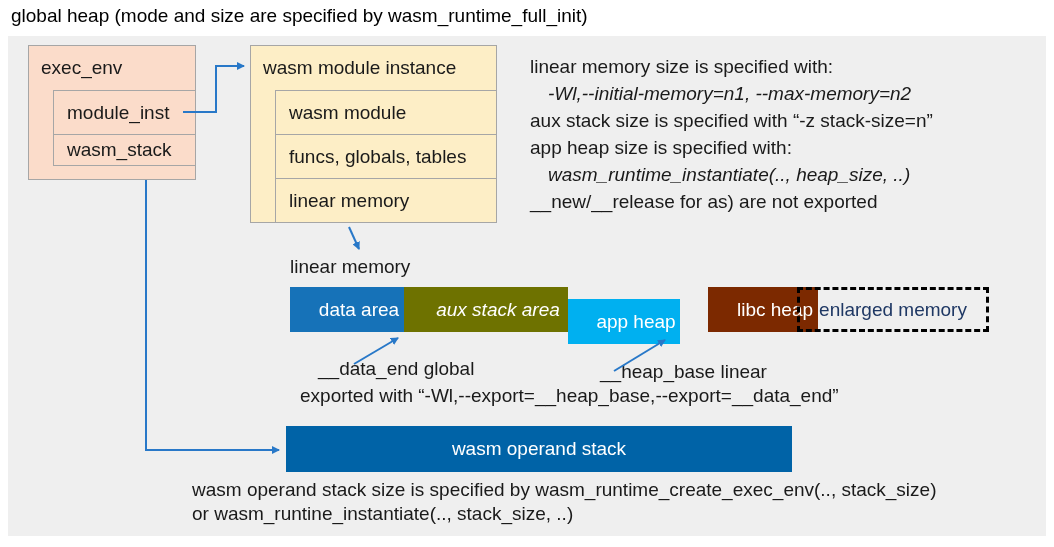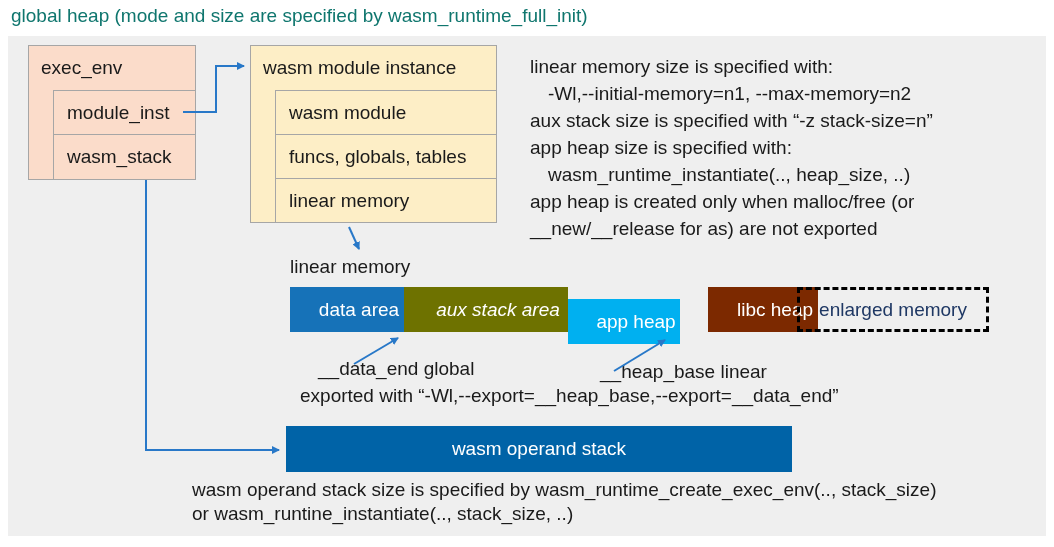--- a/index.html
+++ b/index.html
@@ -2,39 +2,39 @@
 <html><head>
 <meta charset="utf-8">
 <style>
   html,body{margin:0;padding:0;background:#ffffff;}
   #stage{
     position:relative;width:1054px;height:547px;background:#ffffff;overflow:hidden;
     font-family:"Liberation Sans", sans-serif;color:#1a1a1a;
   }
   .abs{position:absolute;box-sizing:border-box;}
   #panel{left:8px;top:36px;width:1038px;height:500px;background:#efefef;}
-  #title{left:11px;top:5px;font-size:19px;color:#0f766e;}
+  #title{left:11px;top:5px;font-size:19px;color:#000000;}
 
   
   .treebox{border:1px solid #a6a6a6;}
   .boxlabel{display:flex;align-items:center;padding-left:13px;font-size:19px;}
   #exec-outer{left:28px;top:45px;width:168px;height:135px;}
   #exec-header{left:28px;top:45px;width:168px;height:45px;}
   #exec-row0{left:53px;top:90px;width:143px;height:45px;text-align:center;}
-  #exec-row1{left:53px;top:134px;width:143px;height:46px;}
+  #exec-row1{left:53px;top:134px;width:143px;height:32px;}
   #mod-outer{left:250px;top:45px;width:247px;height:178px;}
   #mod-header{left:250px;top:45px;width:259px;height:45px;text-align:right;}
   #mod-row0{left:275px;top:90px;width:222px;height:45px;}
   #mod-row1{left:275px;top:134px;width:222px;height:45px;}
   #mod-row2{left:275px;top:178px;width:222px;height:45px;}
 
   
   #notes-top{left:530px;top:53px;width:520px;font-size:19px;line-height:27px;}
   #notes-top .line{white-space:nowrap;}
-  #notes-top .indent{padding-left:18px;}
+  #notes-top .indent{padding-left:18px;font-style:italic;}
 
   
   #lm-label{left:290px;top:256px;font-size:19px;}
   .seg{top:287px;height:45px;display:flex;align-items:center;justify-content:center;
        color:#ffffff;font-size:19px;white-space:nowrap;padding-left:24px;}
   #seg-0{left:290px;width:114px;}
   #seg-1{left:404px;width:164px;font-style:italic;}
   #seg-2{left:568px;width:112px;margin-top:12px;}
   #seg-3{left:680px;width:110px;margin-left:28px;}
   #seg-enlarged{left:797px;top:287px;width:192px;height:45px;border:3px dashed #000;
@@ -73,21 +73,20 @@
   <div id="mod-row0" class="abs treebox boxlabel" style="background: rgb(253, 238, 198);">wasm module</div>
   <div id="mod-row1" class="abs treebox boxlabel" style="background: rgb(253, 238, 198);">funcs, globals, tables</div>
   <div id="mod-row2" class="abs treebox boxlabel" style="background: rgb(253, 238, 198);">linear memory</div>
 
   <div id="notes-top" class="abs">
     <div class="line">linear memory size is specified with:</div>
     <div class="line indent">-Wl,--initial-memory=n1, --max-memory=n2</div>
     <div class="line">aux stack size is specified with “-z stack-size=n”</div>
     <div class="line">app heap size is specified with:</div>
     <div class="line indent">wasm_runtime_instantiate(.., heap_size, ..)</div>
-    <div class="line">app heap is created only when malloc/free (or</div>
     <div class="line">__new/__release for as) are not exported</div>
   </div>
 
   <div id="lm-label" class="abs">linear memory</div>
   <div id="seg-0" class="abs seg" style="background: rgb(22, 114, 184);">data area</div>
   <div id="seg-1" class="abs seg" style="background: rgb(110, 114, 0);">aux stack area</div>
   <div id="seg-2" class="abs seg" style="background: rgb(0, 176, 240);">app heap</div>
   <div id="seg-3" class="abs seg" style="background: rgb(124, 41, 0);">libc heap</div>
   <div id="seg-enlarged" class="abs" style="color: rgb(31, 56, 100);">enlarged memory</div>
 

